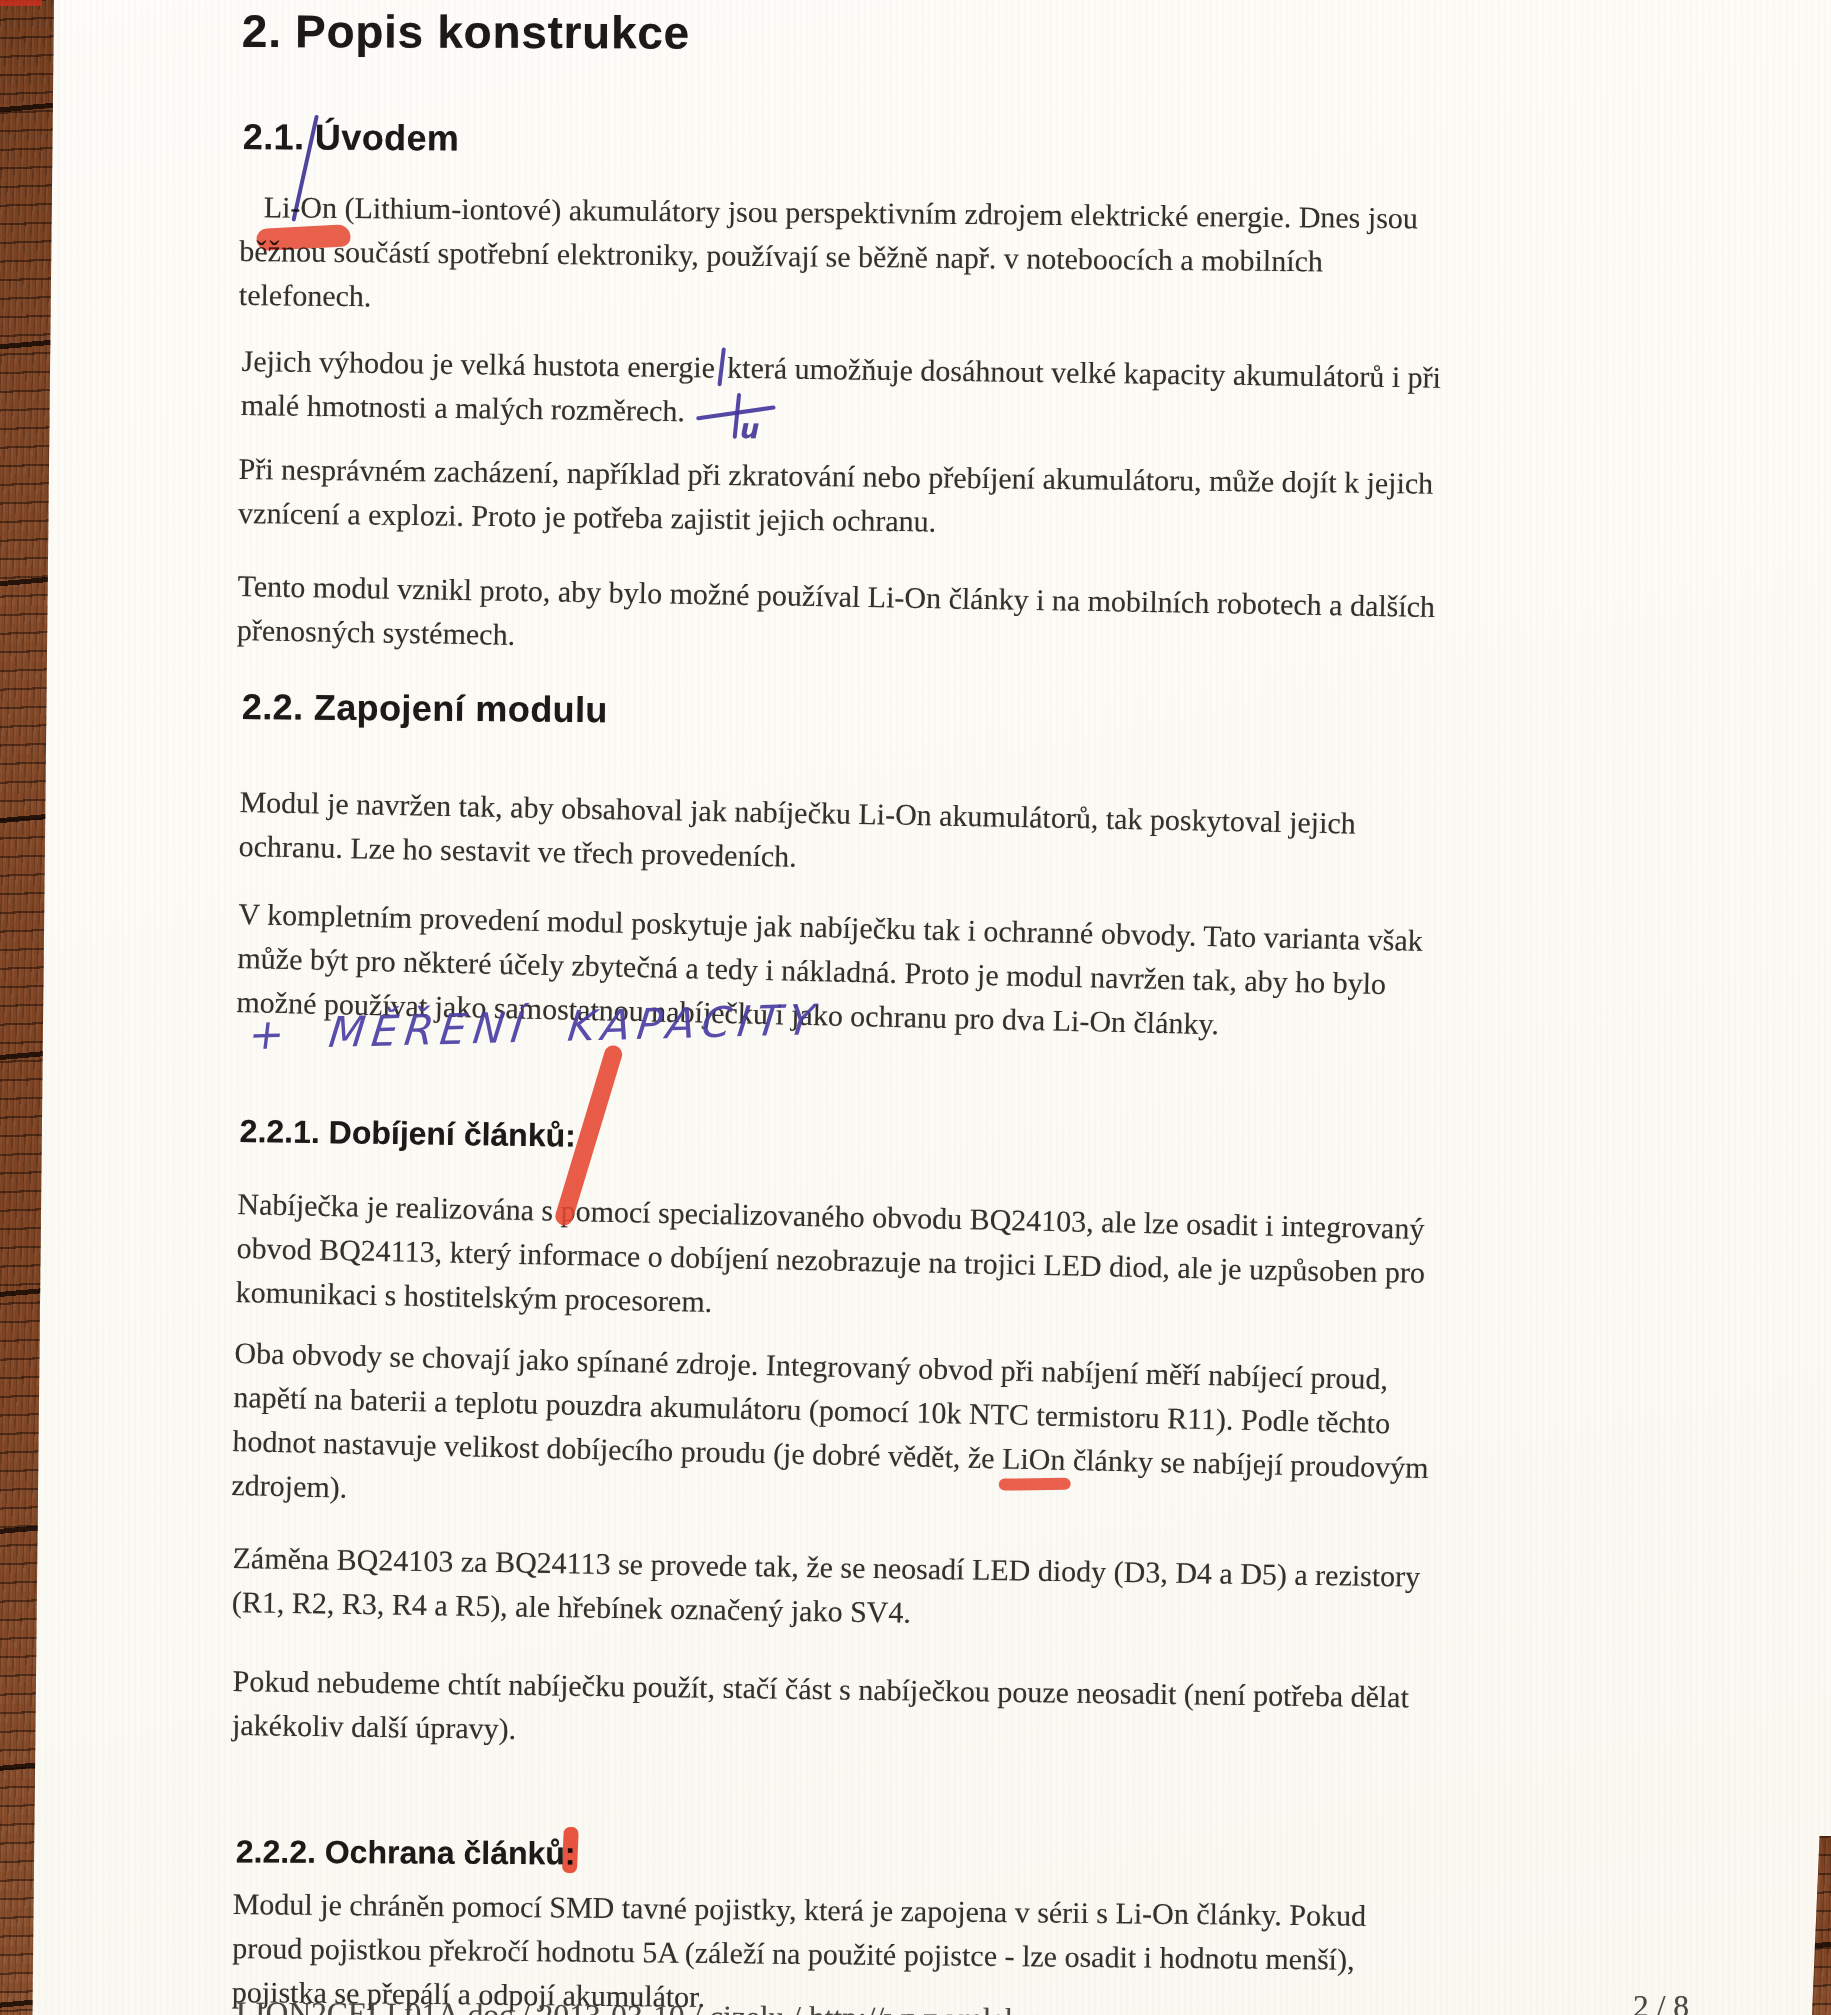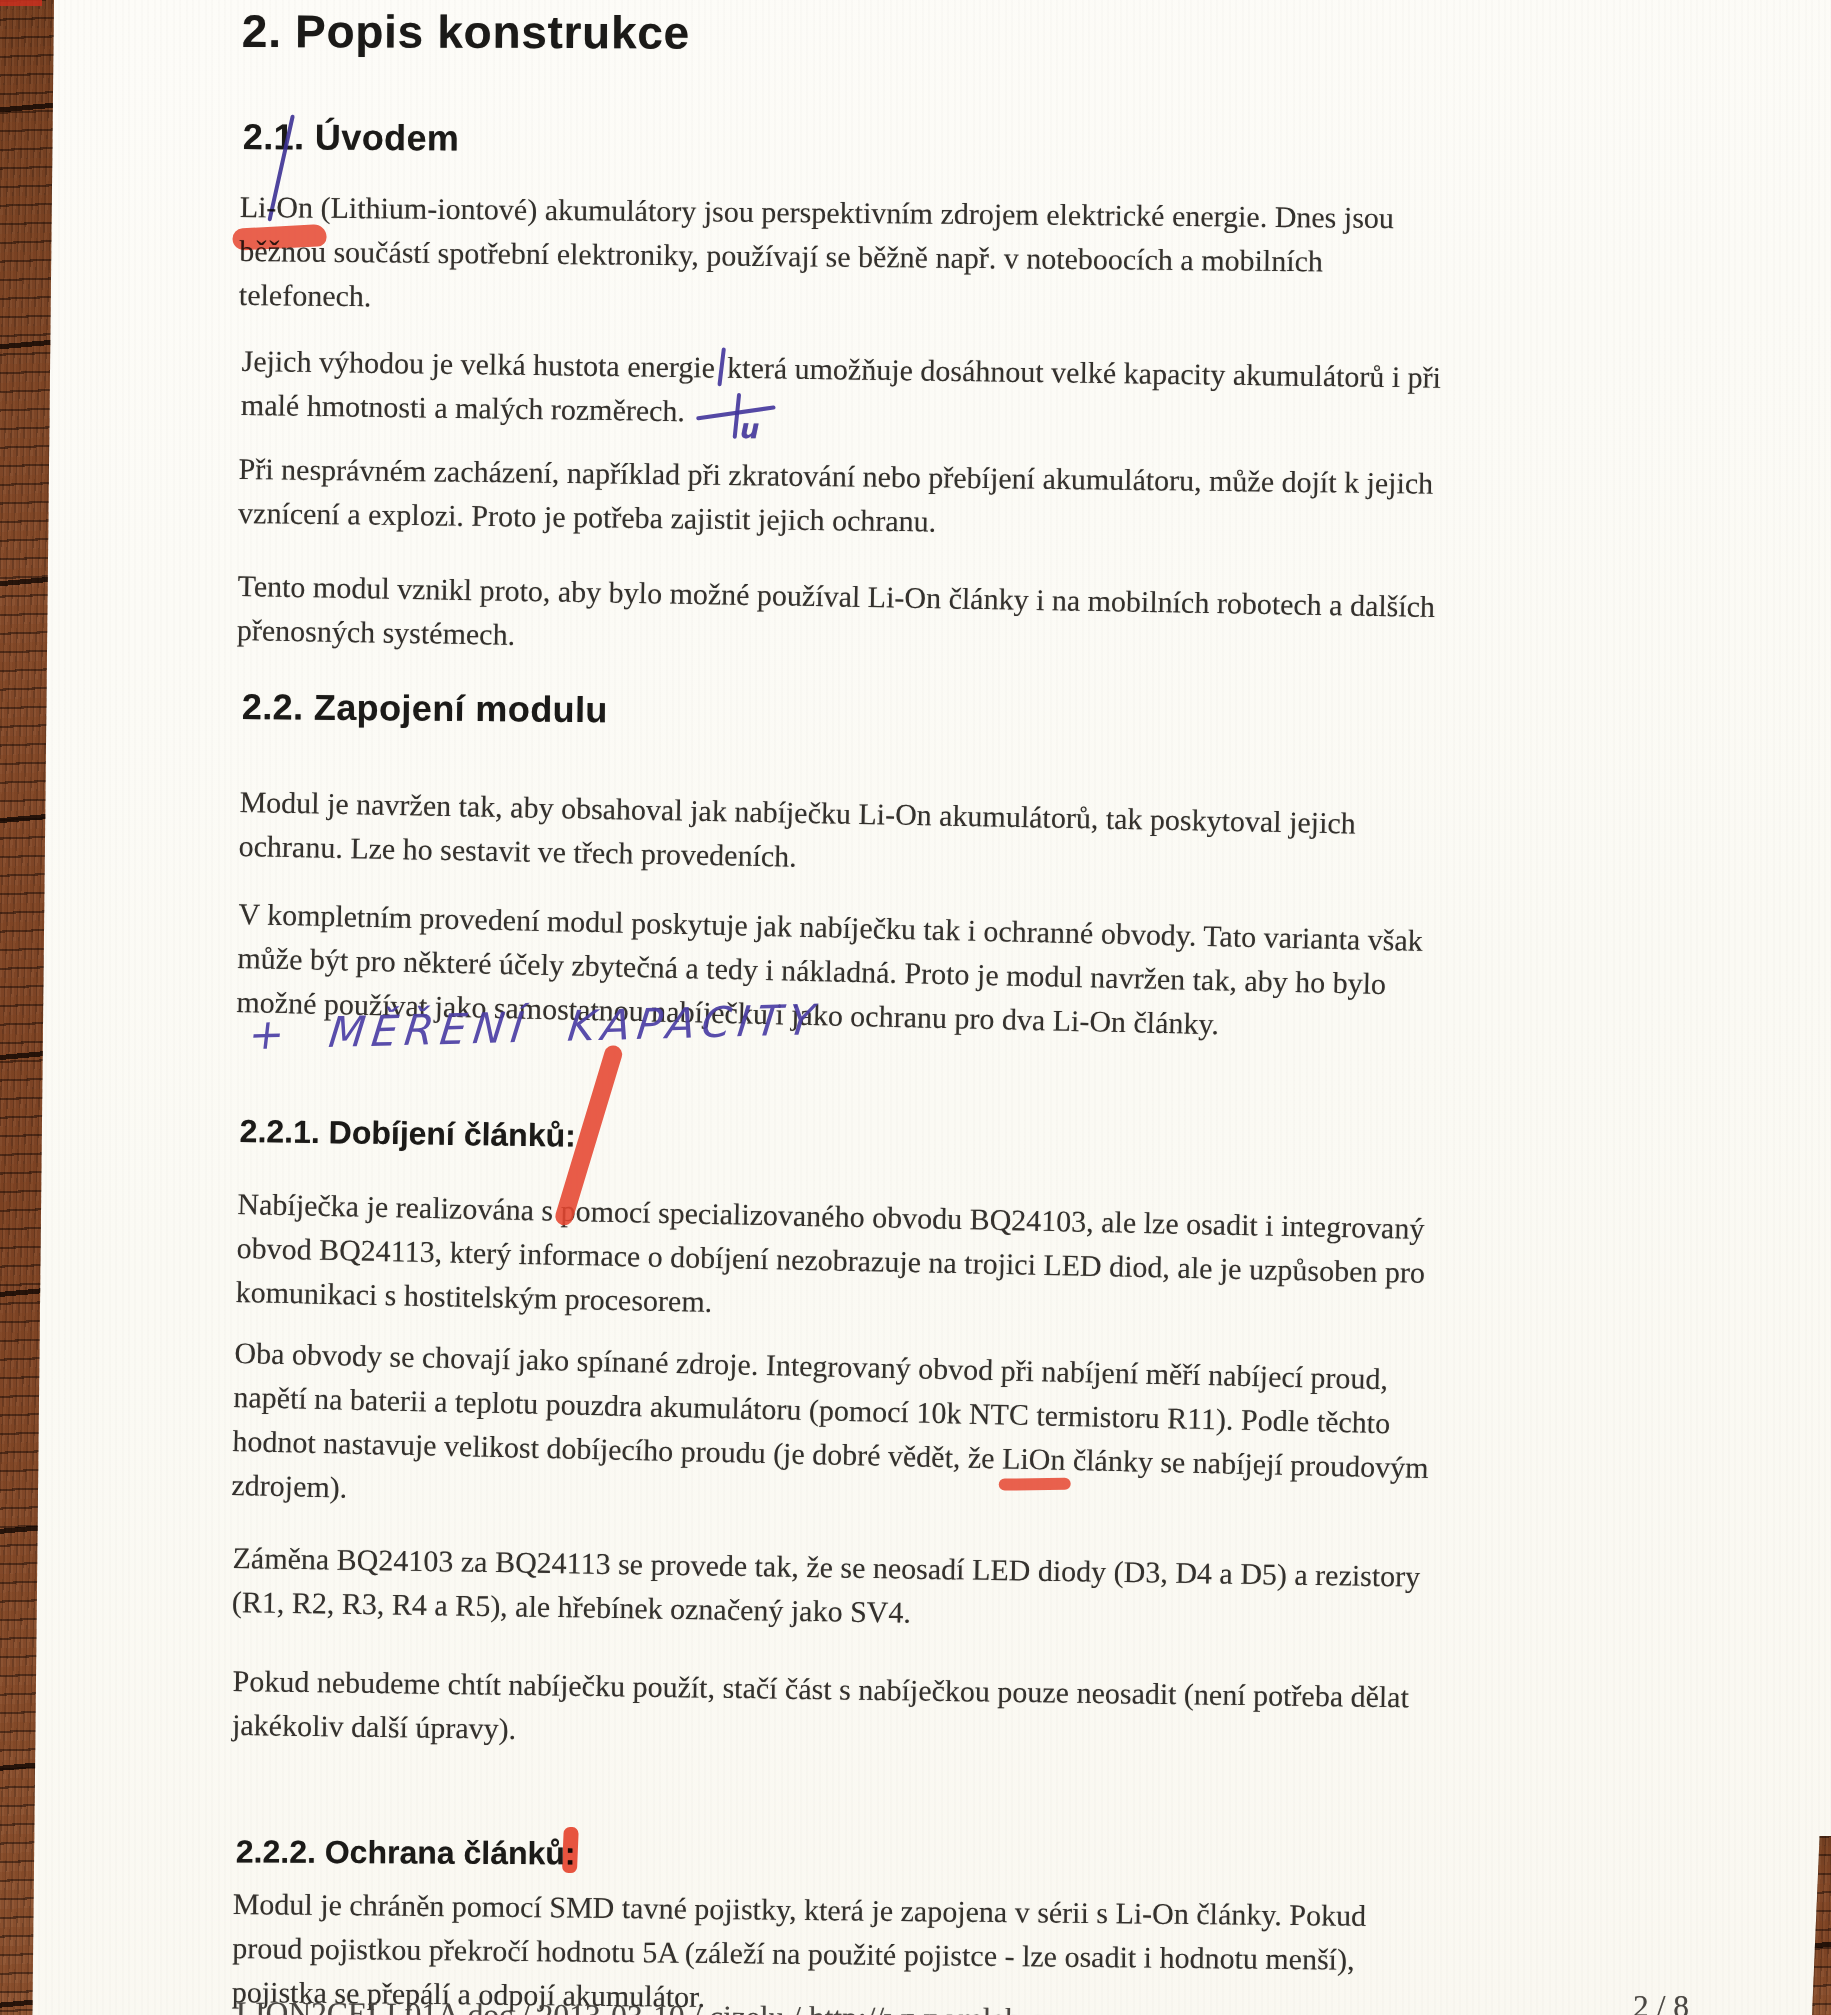--- a/index.html
+++ b/index.html
@@ -62,21 +62,21 @@
   .marker-under{position:relative;display:inline-block;}
   .marker-under::after{
     content:"";position:absolute;left:-7.2px;right:-13px;bottom:-18.6px;height:21.5px;
     background:#e5452f;border-radius:13px 15.7px 11.4px 14.3px;
     transform:rotate(-3.5deg);opacity:.85;mix-blend-mode:multiply;
   }
   .marker-under.small::after{
     left:-2.9px;right:-5.7px;bottom:-8.6px;height:12px;border-radius:7.2px;
     transform:rotate(-2deg);
   }
-  .pen-slash{position:relative;}
+  .pen-slash{position:relative;margin-left:24px;}
   .pen-slash::before{
     content:"";position:absolute;left:39px;top:-72px;width:3.6px;height:109px;
     background:#3c3093;border-radius:2.1px;transform:rotate(12deg);
     opacity:.9;mix-blend-mode:multiply;
   }
   .blue-caret{
     display:inline-block;width:3.6px;height:39px;background:#41349b;
     border-radius:2.1px;transform:rotate(6deg) translateY(8.6px);
     margin:0 2.9px 0 5.7px;opacity:.9;mix-blend-mode:multiply;
   }

